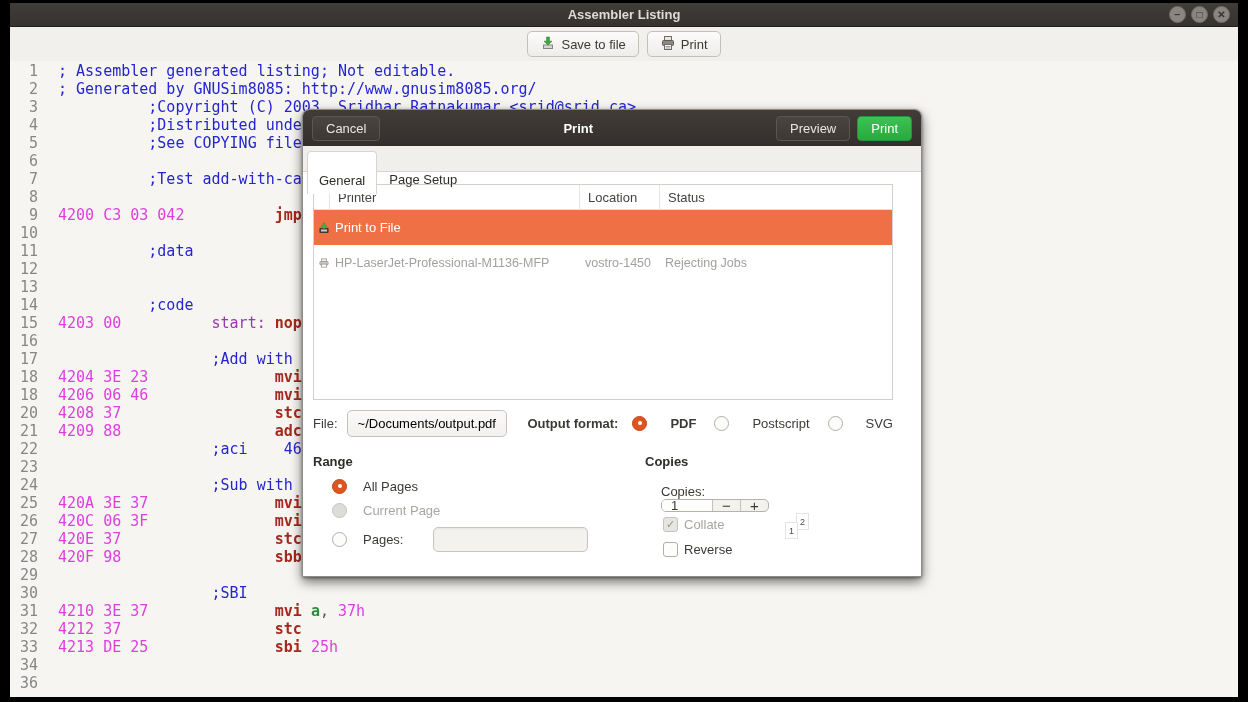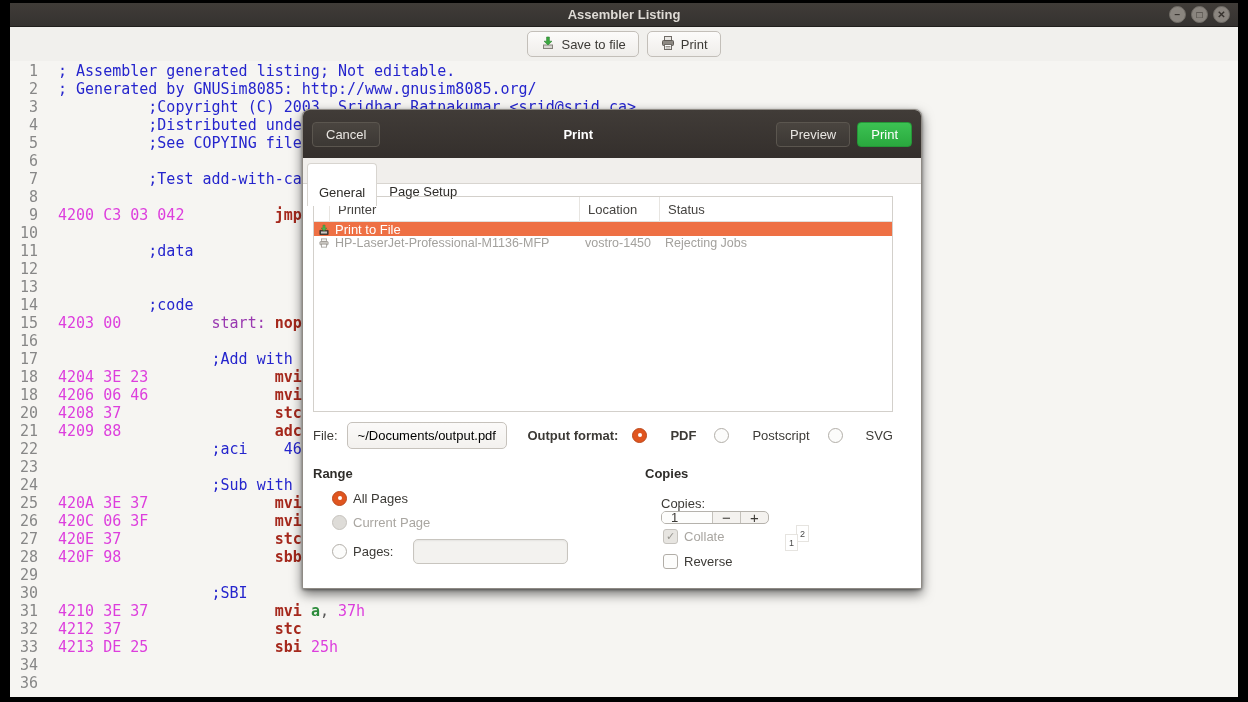--- a/index.html
+++ b/index.html
@@ -34,60 +34,60 @@
   .sc-a { color:#dd3edd; }
   .sc-m { color:#a5291d; font-weight:bold; }
   .sc-l { color:#9938b0; }
   .sc-r { color:#2d8c3c; font-weight:bold; }
   .sc-i { color:#dd3edd; }
   .sc-p { color:#555; }
   
   .dialog { position:absolute; left:302px; top:109px; width:620px;
     border-radius:7px 7px 2px 2px; box-shadow:0 5px 12px rgba(0,0,0,.55), 0 1px 3px rgba(0,0,0,.4);
     background:#fff; border:1px solid #8f8b85; overflow:hidden; font-size:13px; color:#3c3a36; }
-  .dlg-header { height:48px; background:linear-gradient(#413c38,#342f2c); display:flex;
+  .dlg-header { height:36px; background:linear-gradient(#413c38,#342f2c); display:flex;
     align-items:center; padding:0 9px; gap:7px; }
   .dlg-title { flex:1; text-align:center; color:#fff; font-weight:bold; font-size:13px; }
   .hbtn { height:25px; padding:0 13px; display:flex; align-items:center; border-radius:4px;
     background:linear-gradient(#4a4540,#3c3834); border:1px solid #5b564f; color:#e9e6e2; font-size:13px; }
   .hbtn.green { background:linear-gradient(#3cc253,#2aa93e); border:1px solid #259637; color:#fff; }
   .dlg-tabs { background:#f1efec; border-bottom:1px solid #d8d5d0; display:flex; padding:4px 4px 0 4px; height:26px; }
   .tab { padding:21px 11px; font-size:13px; color:#2f2d2a; border:1px solid transparent;
     border-bottom:none; border-radius:4px 4px 0 0; }
   .tab.active { background:#fff; border-color:#d8d5d0; position:relative; top:1px; }
   .dlg-body { background:#fff; padding:12px 28px 14px 10px; }
   
   .ptable { border:1px solid #d3d0cb; height:216px; background:#fff; }
   .pt-grid { display:grid; grid-template-columns:16px 250px 80px 1fr; align-items:center; }
   .pt-head { height:25px; border-bottom:1px solid #e2e0dc; color:#454340; }
   .pt-head .cell { height:25px; display:flex; align-items:center; padding-left:8px;
     border-right:1px solid #e7e5e1; }
   .pt-head .cell:last-child { border-right:none; }
-  .pt-row { height:14px; white-space:nowrap; }
+  .pt-row { height:35px; white-space:nowrap; }
   .pt-row .cell { padding-left:5px; overflow:visible; }
   .pt-row.selected { background:#ee7044; color:#fff; }
   .pt-row.dim { color:#a3a19d; font-size:12.5px; }
   .icon-cell { display:flex; justify-content:center; padding-left:4px; }
   
   .file-row { display:flex; align-items:center; margin-top:9px; height:28px; }
   .file-btn { margin-left:9px; height:27px; padding:0 10px; display:flex; align-items:center;
     background:linear-gradient(#fbfaf9,#f3f1ee); border:1px solid #c6c2bc; border-radius:5px; font-size:13px; }
   .fmt-label { margin-left:auto; font-weight:bold; }
   .radio-opt { display:flex; align-items:center; gap:23px; }
   .radio { width:15px; height:15px; border-radius:50%; background:#fcfcfb; border:1px solid #b2aea8; flex:0 0 auto; }
   .radio.sel { background:#e0551f; border-color:#bc481a; position:relative; }
   .radio.sel::after { content:""; position:absolute; left:4.5px; top:4.5px; width:4px; height:4px;
     border-radius:50%; background:#fff; }
   .radio.dis { background:#dedcd8; border-color:#c6c3be; }
   
   .sections { display:flex; margin-top:17px; }
   .col-range { flex:0 0 332px; }
   .col-copies { flex:1; position:relative; }
   .sec-head { font-weight:bold; color:#2f2d2a; height:20px; }
-  .opt-row { display:flex; align-items:center; gap:6px; height:24px; margin-left:19px; }
+  .opt-row { display:flex; align-items:center; gap:16px; height:24px; margin-left:19px; }
   .opt-row.dis { color:#a9a6a1; }
   .pages-entry { width:155px; height:25px; margin-left:14px; background:#f3f2ef;
     border:1px solid #c8c5bf; border-radius:5px; box-shadow:inset 0 1px 2px rgba(0,0,0,.06); }
   .copies-row { display:flex; align-items:flex-start; margin-left:16px; margin-top:10px; height:28px;flex-direction:column; }
   .copies-lab { width:78px; }
   .spin { display:flex; height:27px; border:1px solid #b5b2ac; border-radius:5px; overflow:hidden; background:#f4f2ef; }
   .spin .val { width:50px; background:#fdfdfc; display:flex; align-items:center; padding-left:9px; }
   .spin .sbtn { width:28px; display:flex; align-items:center; justify-content:center;
     border-left:1px solid #c4c1bb; font-size:15px; color:#3c3a36; }
   .chk-row { display:flex; align-items:center; gap:6px; height:25px; margin-left:18px; }

